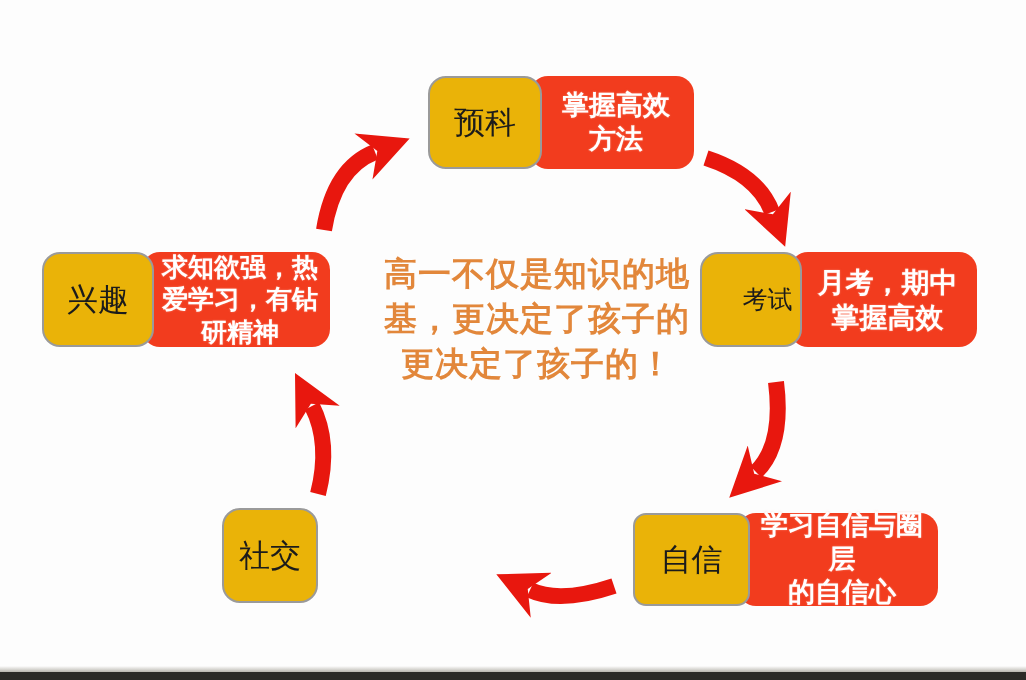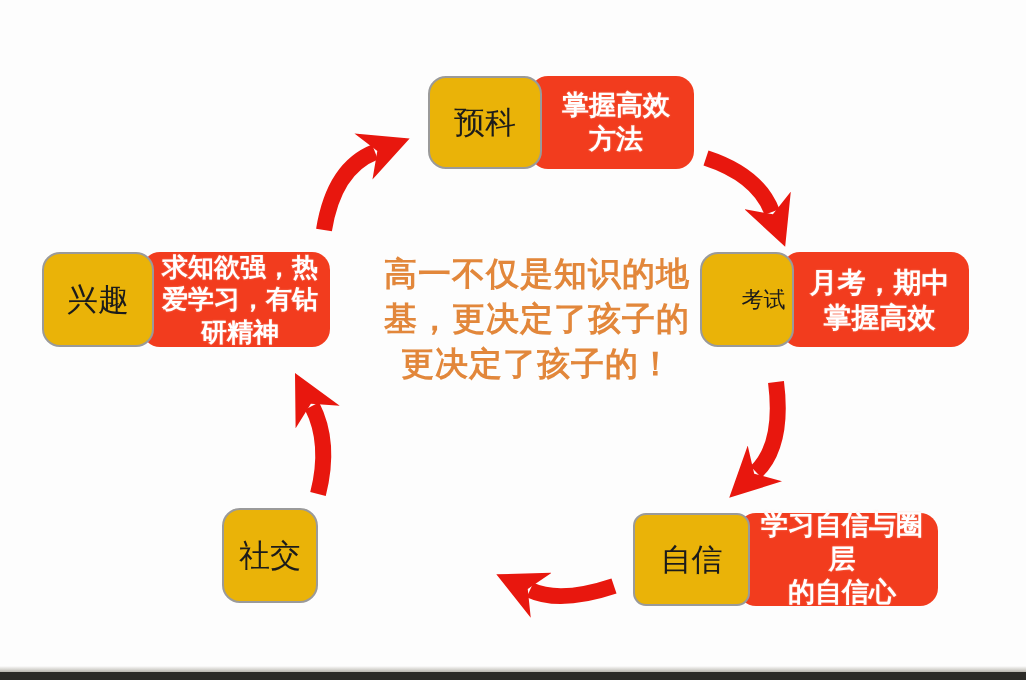--- a/index.html
+++ b/index.html
@@ -48,21 +48,21 @@
     box-sizing:border-box;
     padding:0 10px 0 18px;
     text-shadow:0 0 2px rgba(255,180,160,0.6);
   }
   
   .node-yuke    { left:428px; top:76px;  height:93px; }
   .node-yuke .tag  { width:114px; font-size:31px; }
   .node-yuke .desc { width:164px; font-size:27px; }
 
   .node-kaoshi  { left:700px; top:252px; height:95px; }
-  .node-kaoshi .tag  { width:94px; font-size:22px;padding-left:33px; }
+  .node-kaoshi .tag  { width:102px; font-size:25px;padding-left:33px; }
   .node-kaoshi .desc { width:187px; font-size:28px; }
 
   .node-zixin   { left:633px; top:513px; height:93px; }
   .node-zixin .tag  { width:117px; font-size:31px;border-radius:13px; }
   .node-zixin .desc { width:200px; font-size:27px; }
 
   .node-shejiao { left:222px; top:508px; height:95px;gap:42px; }
   .node-shejiao .tag  { width:96px;  font-size:31px; }
   .node-shejiao .desc { width:170px; font-size:28px; }
 

